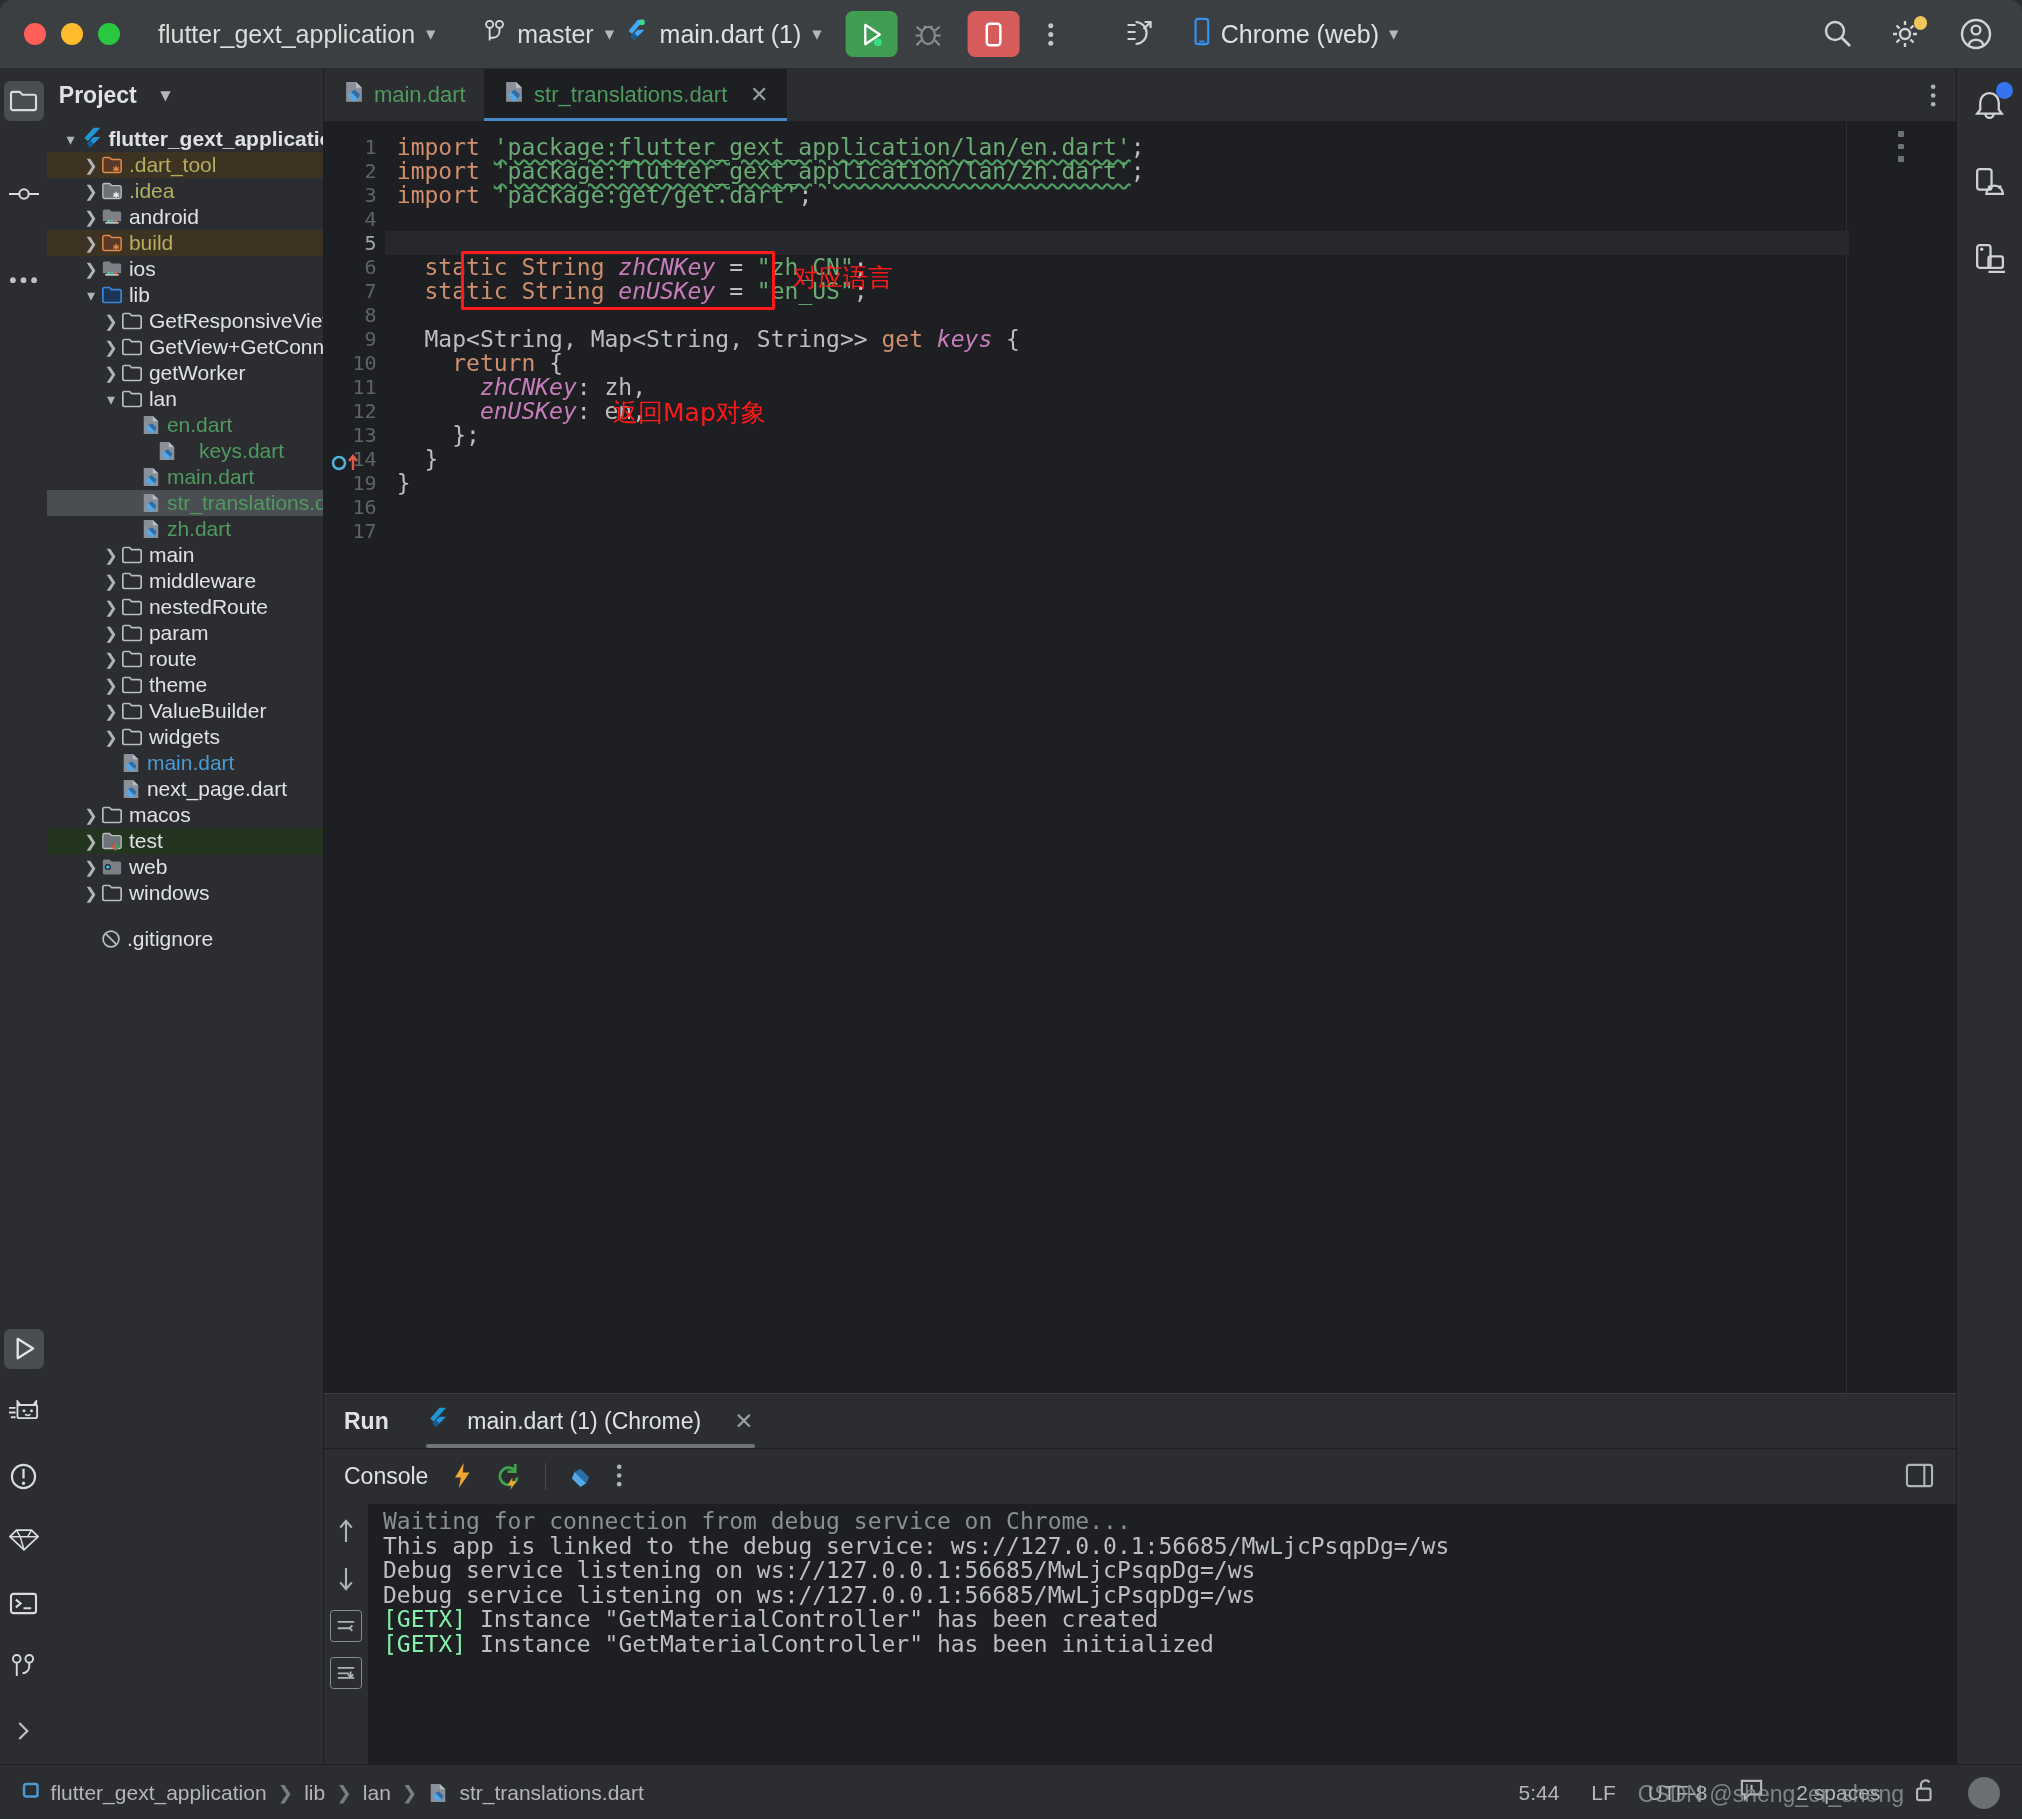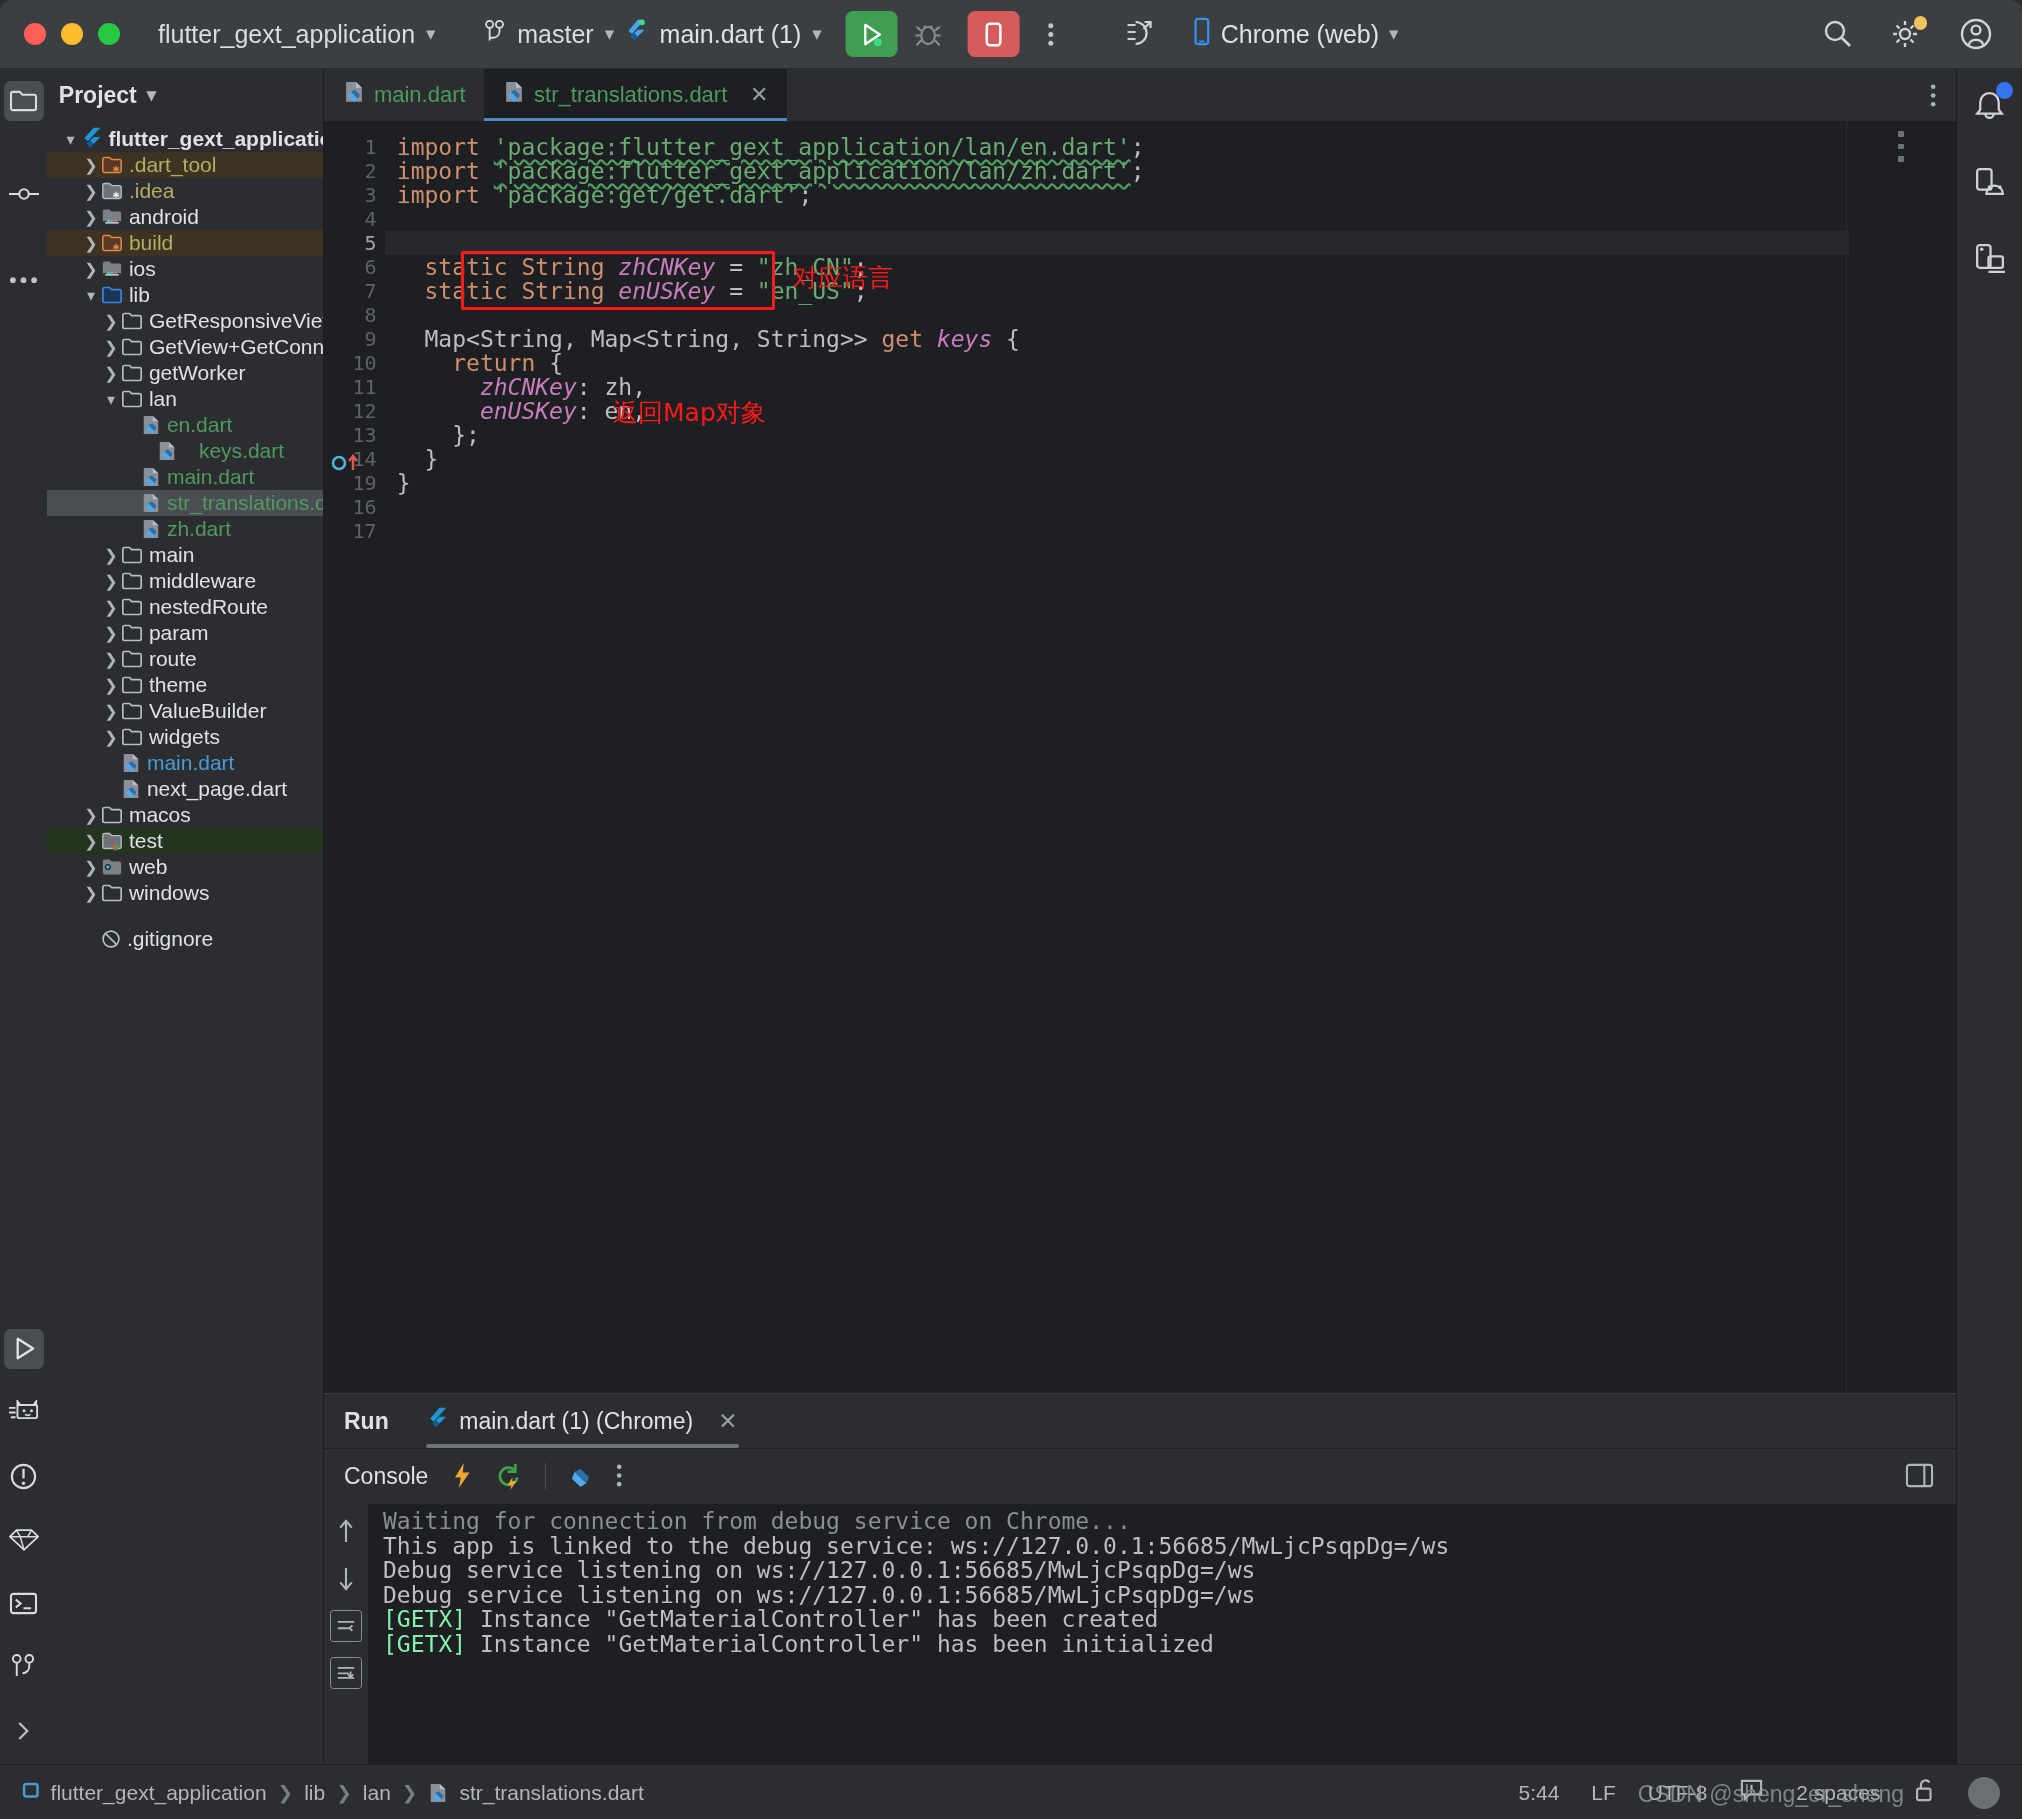--- a/index.html
+++ b/index.html
@@ -65,21 +65,21 @@
     width:40px;height:40px;margin-bottom:23.6px;display:flex;align-items:center;justify-content:center;border-radius:6.7px;
   }
   .railicon.active{background:#4a4d51;}
 
   
   .projpane{
     width:277px; flex:0 0 277px; background:#2b2d30;
     display:flex;flex-direction:column; min-height:0;
     border-right:0.8px solid #1e1f22;
   }
-  .projhdr{height:52px;display:flex;align-items:center;gap:10px;padding-left:11.8px;font-size:23px;font-weight:bold;color:#dfe1e5;}
+  .projhdr{height:52px;display:flex;align-items:center;gap:24px;padding-left:11.8px;font-size:23px;font-weight:bold;color:#dfe1e5;}
   .tree{flex:1;overflow:hidden;font-size:21px;padding-top:5px;}
   .trow{display:flex;align-items:center;height:26px;white-space:nowrap;padding-left:3.4px;}
   .trow.sel{background:#4a4d51;border-radius:0;}
   .trow.hl-orange{background:#3e3323;}
   .trow.hl-green{background:#23341f;}
   .arrow{width:20px;text-align:center;font-size:16px;color:#b0b3b8;flex:0 0 20px;}
   .tlabel{margin-left:5.9px;}
   .tlabel.yellow{color:#b3ae60;}
   .tlabel.green{color:#4e9a5f;}
   .tlabel.blue{color:#4a9ad4;}
@@ -128,21 +128,21 @@
   .editor-right-strip{
     position:absolute;right:0;top:0;bottom:0;width:110px;background:#1e1f22;border-left:0.8px solid #2b2d30;
   }
   .scroll-dots{position:absolute;right:52px;top:10px;display:flex;flex-direction:column;gap:6.7px;}
   .sdot{width:5.9px;height:5.9px;background:#6e7175;border-radius:0.8px;}
 
   
   .runpanel{flex:0 0 371px;display:flex;flex-direction:column;background:#1e1f22;border-top:0.8px solid #393b40;}
   .runhdr{height:54px;flex:0 0 54px;background:#2b2d30;display:flex;align-items:center;padding-left:20px;gap:0;}
   .runlabel{font-size:23px;font-weight:bold;margin-right:37px;}
-  .runtab{display:flex;align-items:center;gap:10px;font-size:23px;color:#dfe1e5;position:relative;padding:0 8.4px 0 0;height:100%;}
+  .runtab{display:flex;align-items:center;gap:18px;font-size:23px;color:#dfe1e5;position:relative;padding:0 8.4px 0 0;height:100%;}
   .runtab::after{content:"";position:absolute;left:0;right:6.7px;bottom:0;height:4.2px;background:#6f737a;border-radius:2.5px;}
   .runtab .closex{color:#9a9da1;margin-left:15px;}
 
   .consolebar{height:56px;flex:0 0 56px;background:#2b2d30;display:flex;align-items:center;padding-left:20px;gap:22px;border-top:0.8px solid #1e1f22;}
   .consolelabel{font-size:23px;}
   .cbarspacer{flex:1;}
   .vsep{width:0.8px;height:27px;background:#4b4d50;}
 
   .consolewrap{flex:1;display:flex;min-height:0;background:#1e1f22;}
   .cgutter{width:44px;flex:0 0 44px;background:#2b2d30;display:flex;flex-direction:column;align-items:center;padding-top:11.8px;gap:15px;}

